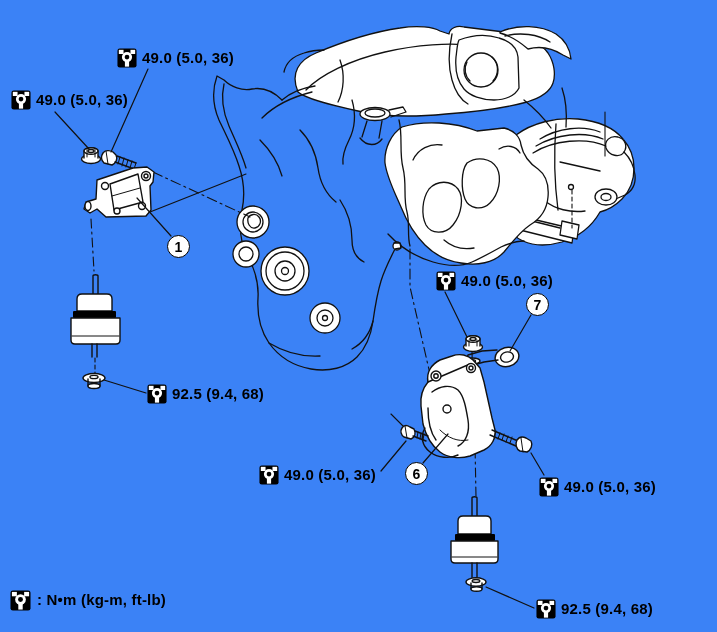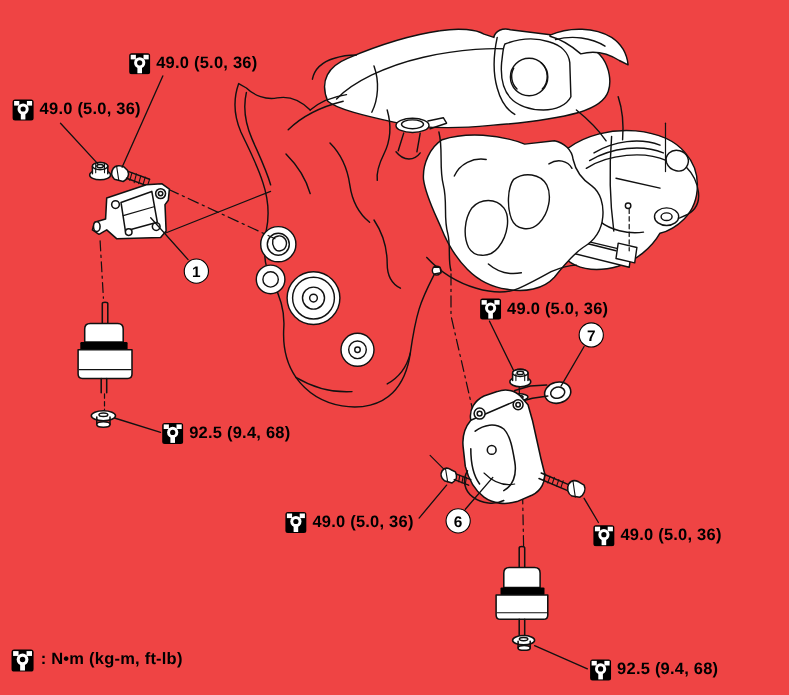--- a/index.html
+++ b/index.html
@@ -1,16 +1,16 @@
 <!DOCTYPE html>
 <html><head>
 <meta charset="utf-8">
 <style>
   html,body{margin:0;padding:0;background:#fff;}
-  .stage{position:relative;width:717px;height:632px;background:#ef4444;overflow:hidden;
+  .stage{position:relative;width:717px;height:632px;background:#3b82f6;overflow:hidden;
          font-family:"Liberation Sans",sans-serif;color:#000;}
   .art{position:absolute;left:0;top:0;}
   .tlabel{position:absolute;display:flex;align-items:center;gap:5px;height:20px;}
   .ticon{width:20px;height:20px;flex:0 0 auto;display:block;}
   .tval{font-size:15px;font-weight:bold;letter-spacing:.2px;white-space:nowrap;line-height:20px;}
   .callout{position:absolute;width:23px;height:23px;border:1.8px solid #000;border-radius:50%;
            box-sizing:border-box;display:flex;align-items:center;justify-content:center;
            font-size:14px;font-weight:bold;background:#fff;}
   .legend{position:absolute;left:10px;top:590px;display:flex;align-items:flex-start;gap:6px;}
   .legend .ticon{width:21px;height:21px;}

